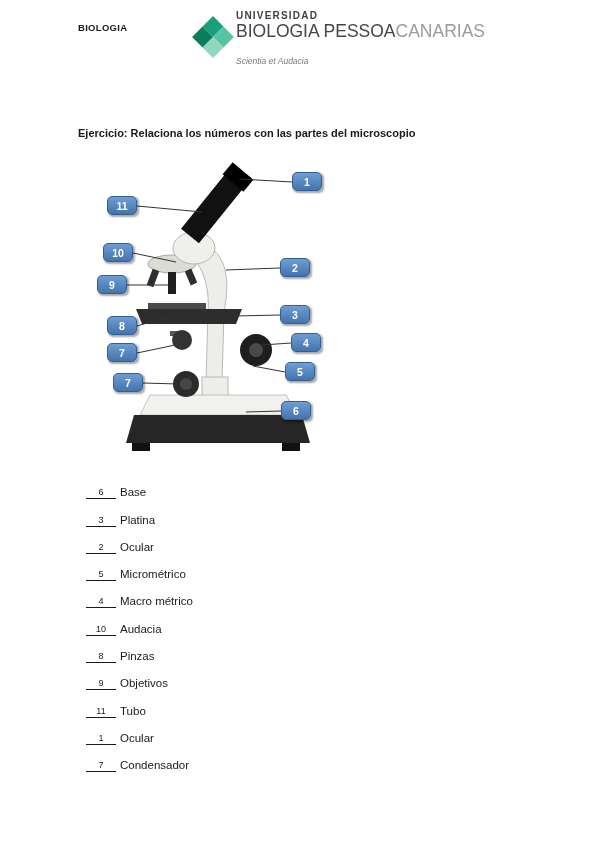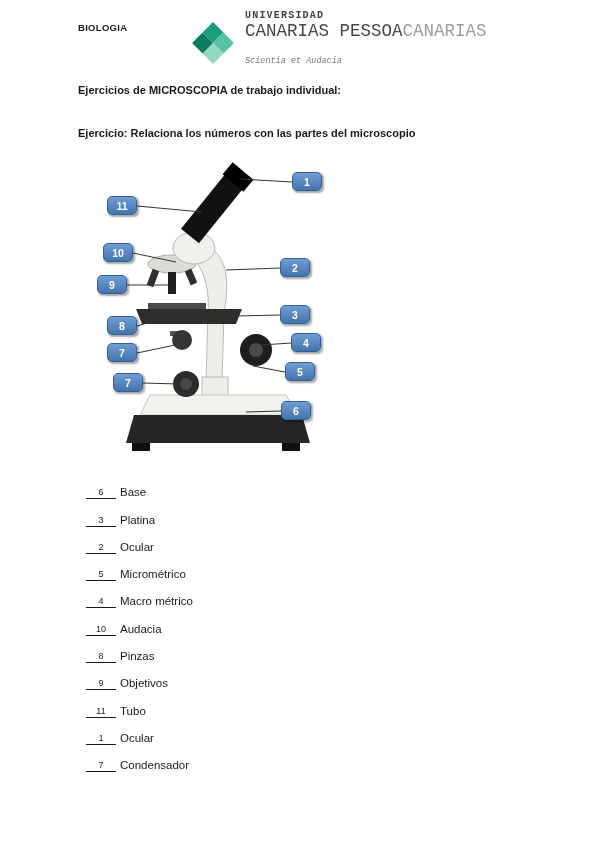--- a/index.html
+++ b/index.html
@@ -10,21 +10,21 @@
     color:#1a1a1a;
   }
   .page { position:relative; width:600px; height:848px; background:#ffffff; overflow:hidden; }
 
   .course-label {
     position:absolute; left:78px; top:22px;
     font-size:9.5px; font-weight:bold; letter-spacing:.3px;
   }
 
   
-  .logo { position:absolute; left:190px; top:8px; display:flex; gap:9px; align-items:flex-end;font-family:Liberation Mono, monospace; }
+  .logo { position:absolute; left:190px; top:8px; display:flex; align-items:center; }
   .logo-icon { width:46px; height:46px; flex:0 0 auto; }
   .logo-text { display:flex; flex-direction:column; padding-top:2px; }
   .logo-university { font-size:10px; letter-spacing:1.2px; color:#3f3f46; font-weight:bold; }
   .logo-nameline { font-size:17.5px; line-height:20px; white-space:nowrap; }
   .logo-name { color:#45454d; }
   .logo-region { color:#9a9aa2; }
   .logo-tagline { font-size:8.5px; font-style:italic; color:#77777e; margin-top:15px; }
 
   
   .title-1 { position:absolute; left:78px; top:84px; font-size:11px; font-weight:bold; }
@@ -61,26 +61,25 @@
 
   <div class="logo">
     <svg class="logo-icon" viewBox="0 0 44 44">
       <polygon points="22,2 32,12 22,22 12,12" fill="#19a07a"></polygon>
       <polygon points="32,12 42,22 32,32 22,22" fill="#57c3a0"></polygon>
       <polygon points="22,22 32,32 22,42 12,32" fill="#8fd7bf"></polygon>
       <polygon points="12,12 22,22 12,32 2,22" fill="#0c7d5e"></polygon>
     </svg>
     <div class="logo-text">
       <span class="logo-university">UNIVERSIDAD</span>
-      <span class="logo-nameline"><span class="logo-name">CANARIAS PESSOA</span><span class="logo-region">CANARIAS</span></span>
+      <span class="logo-nameline"><span class="logo-name">BIOLOGIA PESSOA</span><span class="logo-region">CANARIAS</span></span>
       <span class="logo-tagline">Scientia et Audacia</span>
     </div>
   </div>
 
-  <div class="title-1">Ejercicios de MICROSCOPIA de trabajo individual:</div>
   <div class="title-2">Ejercicio: Relaciona los números con las partes del microscopio</div>
 
   <div class="diagram">
     <svg class="scene" viewBox="0 0 250 310">
       <g>
 
         <path d="M112,92 C138,100 140,130 134,160 L132,230 L116,230 L118,160 C120,135 112,112 100,104 Z" fill="#ededea" stroke="#b9b9b4"></path>
 
         <rect x="112" y="225" width="26" height="25" fill="#ededea" stroke="#b9b9b4"></rect>
 

